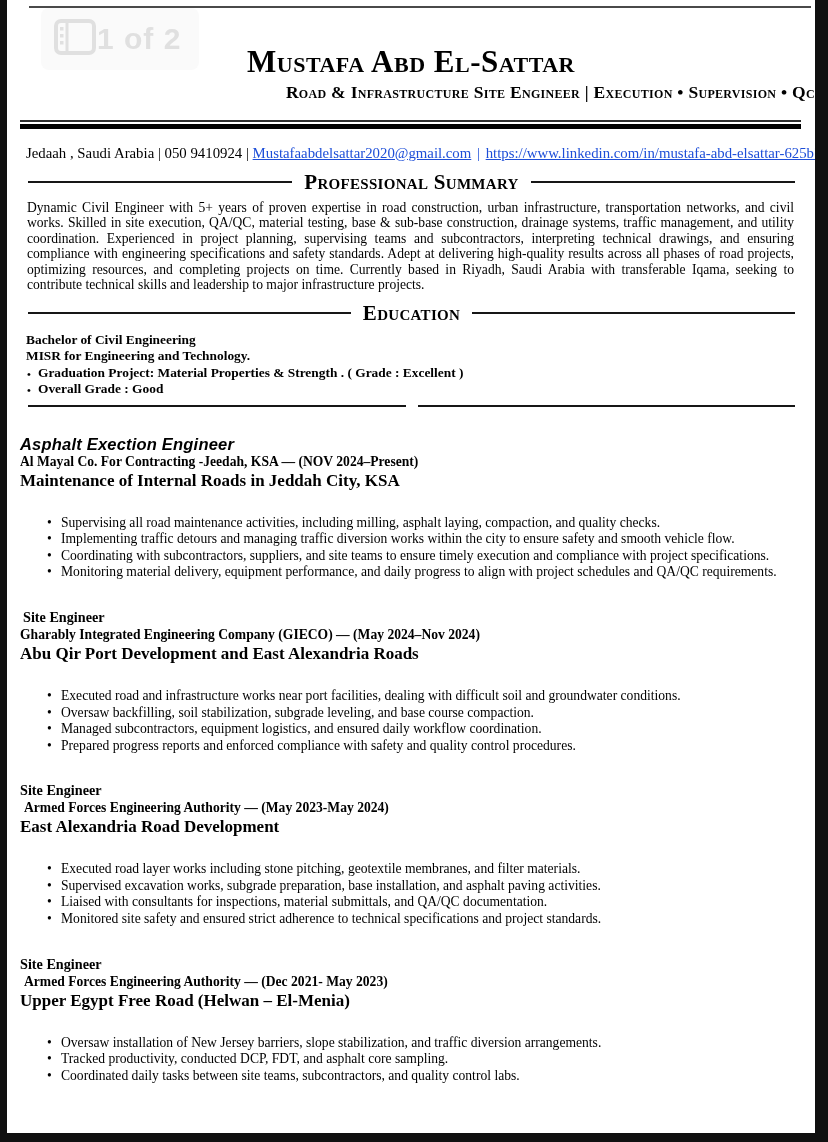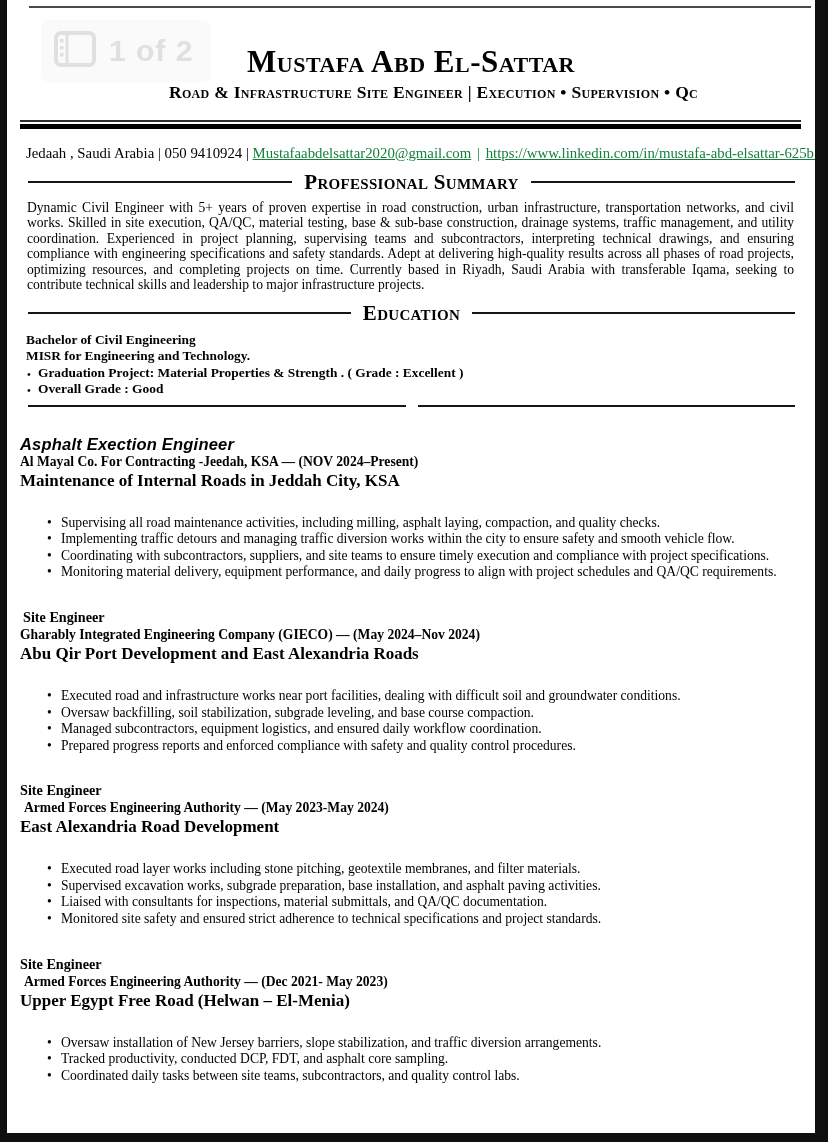--- a/index.html
+++ b/index.html
@@ -14,61 +14,61 @@
     position:absolute;
     top:0; left:7px; right:13px; bottom:9px;
     background:#ffffff;
     color:#000;
     overflow:hidden;
   }
   .top-rule { height:2px; background:#4a4a4a; margin:6px 4px 0 22px; }
 
   
   .watermark {
-    position:absolute; top:20px; left:34px;
-    display:flex; align-items:center; gap:12px;
+    position:absolute; top:8px; left:34px;
+    display:flex; align-items:center; 
     background:#fafafa; border-radius:8px;
     padding:10px 18px 10px 12px;
   }
   .watermark-text {
     font-family:"Liberation Sans", sans-serif;
     font-size:30px; font-weight:700; color:#e0e0e0;
     letter-spacing:1px;
   }
 
   .name {
     text-align:center;
     font-variant:small-caps;
     font-weight:700;
     font-size:31px;
     margin-top:38px;
     line-height:1.05;
     letter-spacing:0.5px;
   }
   .tagline {
-    text-align:center;
+    text-align:right;
     font-variant:small-caps;
     font-weight:700;
     font-size:17.5px;
     margin-top:3px;
     letter-spacing:0.3px;
     margin-left:45px;
   }
 
   .double-rule { margin:17px 14px 0 13px; }
   .double-rule .thin  { height:2px; background:#2e2e2e; }
   .double-rule .thick { height:5px; background:#000; margin-top:2px; }
 
   .contact {
     margin:16px 14px 0 19px;
     font-size:14.8px;
     white-space:nowrap;
   }
   .contact .link {
-    color:#15803d;
+    color:#1d4ed8;
     text-decoration:underline;
     cursor:pointer;
   }
   .contact .sep-link { margin:0 2px; }
 
   .section-head {
     display:flex; align-items:center;
     margin:8px 20px 0 21px;
     gap:12px;
     justify-content:flex-end;

